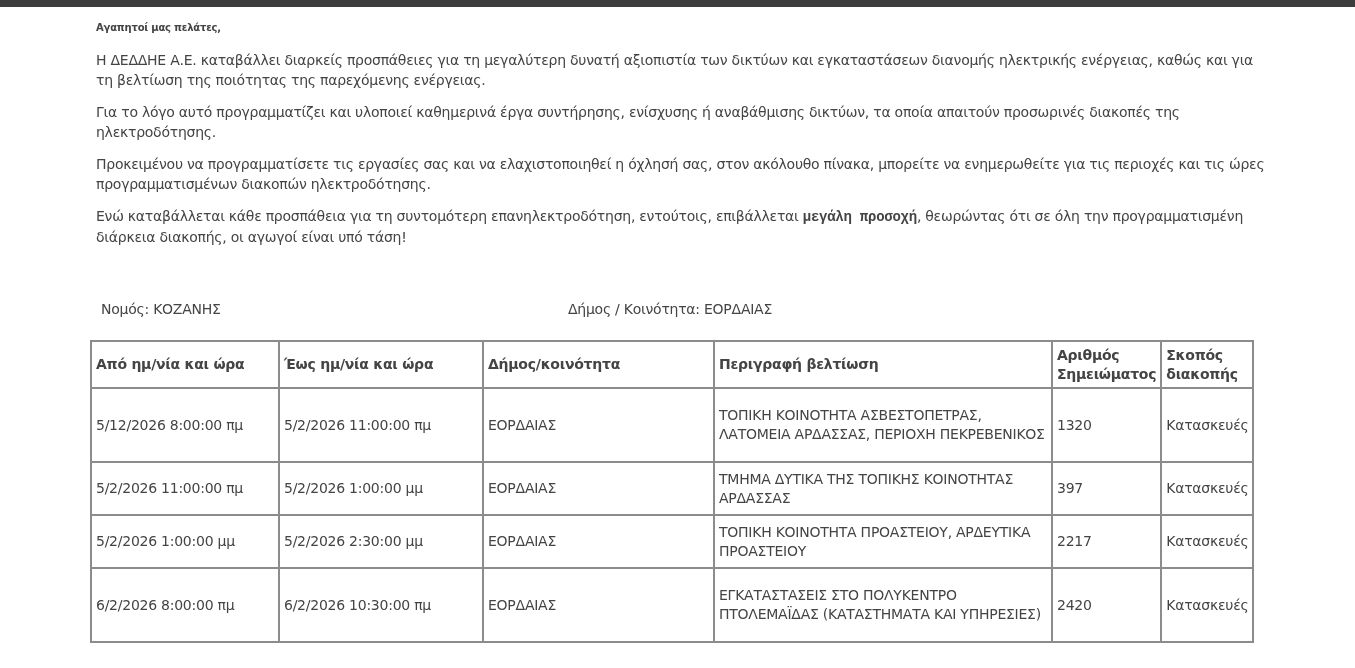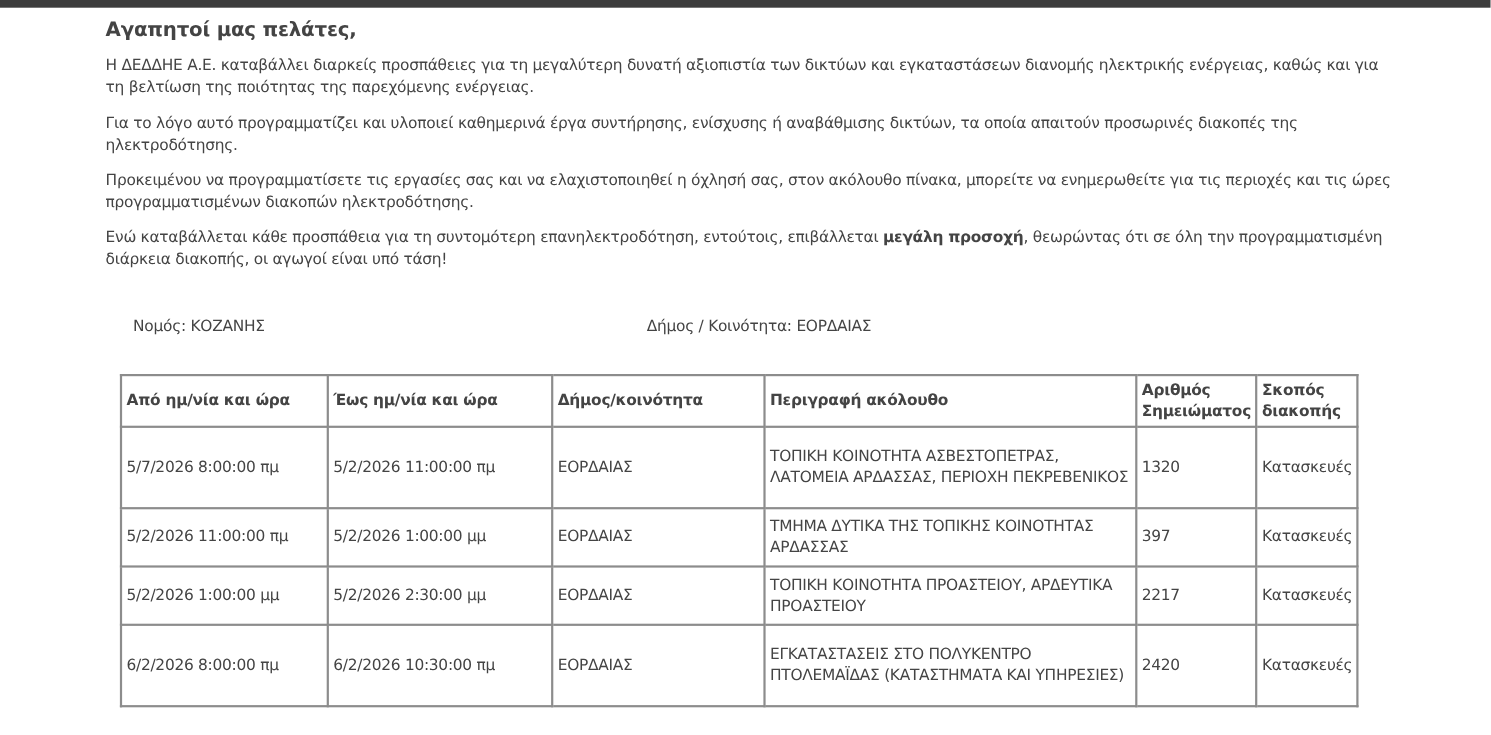--- a/index.html
+++ b/index.html
@@ -24,68 +24,67 @@
       background: #3c3c3c;
     }
     .content {
       position: absolute;
       left: 96px;
       top: 18px;
       width: 1175px;
     }
     .greeting {
       font-weight: bold;
-      font-size: 18px;
+      font-size: 10px;
       margin: 0 0 12px 0;
       line-height: 20px;
       letter-spacing: -0.2px;
     }
     .para {
       margin: 12px 0 10px 0;
       line-height: 20px;
       font-size: 14px;
       letter-spacing: -0.25px;
     }
-    .para b { font-weight: bold; }
+    .para b { font-weight: bold; font-family: Liberation Mono, monospace; }
     .filters {
       position: absolute;
-      top: 289px;
+      top: 301px;
       left: 101px;
       width: 800px;
       height: 20px;
       font-size: 14px;
       letter-spacing: -0.25px;
-      margin-left: 20px;
     }
     .filter-nomos { position: absolute; left: 0; top: 0; }
     .filter-dimos { position: absolute; left: 467px; top: 0; }
     table.outages {
       position: absolute;
-      left: 109px;
+      left: 90px;
       top: 340px;
       border-collapse: collapse;
       border: 2px solid #d946ef;
       font-size: 14px;
       letter-spacing: -0.25px;
     }
     table.outages th, table.outages td {
       border: 2px solid #8c8c8c;
       padding: 2px 4px;
       text-align: left;
       vertical-align: middle;
       line-height: 19px;
     }
     table.outages th {
       font-weight: bold;
       height: 47px;
       box-sizing: border-box;
     }
     .c1 { width: 188px; }
     .c2 { width: 204px; }
-    .c3 { width: 193px; }
+    .c3 { width: 231px; }
     .c4 { width: 338px; }
     .c5 { width: 107px; }
     .c6 { width: 88px; }
     tr.r1 td { height: 68px; }
     tr.r2 td { height: 47px; }
     tr.r3 td { height: 47px; }
     tr.r4 td { height: 68px; }
   </style>
 </head>
 <body>
@@ -104,28 +103,28 @@
   <span class="filter-nomos">Νομός: ΚΟΖΑΝΗΣ</span>
   <span class="filter-dimos">Δήμος / Κοινότητα: ΕΟΡΔΑΙΑΣ</span>
 </div>
 
 <table class="outages">
   <thead>
     <tr>
       <th class="c1">Από ημ/νία και ώρα</th>
       <th class="c2">Έως ημ/νία και ώρα</th>
       <th class="c3">Δήμος/κοινότητα</th>
-      <th class="c4">Περιγραφή ακόλουθο</th>
+      <th class="c4">Περιγραφή βελτίωση</th>
       <th class="c5"><span>Αριθμός</span><br><span>Σημειώματος</span></th>
       <th class="c6"><span>Σκοπός</span><br><span>διακοπής</span></th>
     </tr>
   </thead>
   <tbody>
     <tr class="r1">
-      <td>5/7/2026 8:00:00 πμ</td>
+      <td>5/12/2026 8:00:00 πμ</td>
       <td>5/2/2026 11:00:00 πμ</td>
       <td>ΕΟΡΔΑΙΑΣ</td>
       <td>ΤΟΠΙΚΗ ΚΟΙΝΟΤΗΤΑ ΑΣΒΕΣΤΟΠΕΤΡΑΣ, ΛΑΤΟΜΕΙΑ ΑΡΔΑΣΣΑΣ, ΠΕΡΙΟΧΗ ΠΕΚΡΕΒΕΝΙΚΟΣ</td>
       <td>1320</td>
       <td>Κατασκευές</td>
     </tr>
     <tr class="r2">
       <td>5/2/2026 11:00:00 πμ</td>
       <td>5/2/2026 1:00:00 μμ</td>
       <td>ΕΟΡΔΑΙΑΣ</td>

